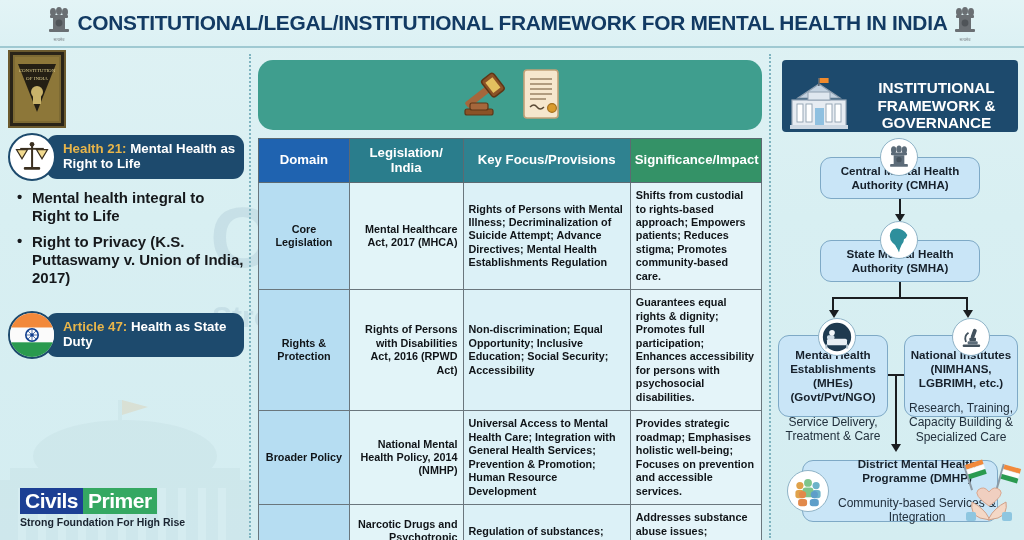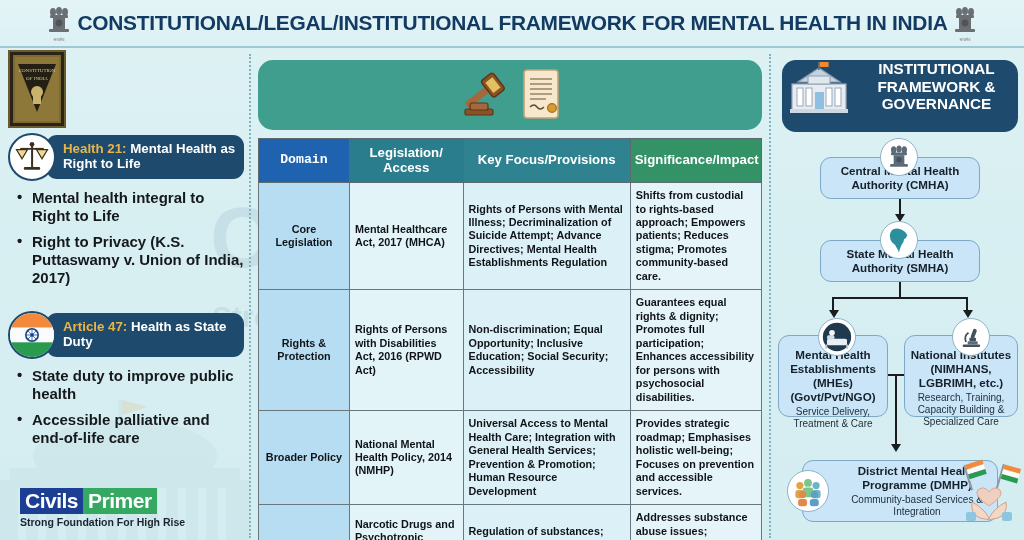--- a/index.html
+++ b/index.html
@@ -124,49 +124,49 @@
   .legal-pill .lbl { font-size: 25px; font-weight: bold; color: #fff; letter-spacing: -.2px; }
 
   table.legal {
     position: absolute; left: 2px; top: 84px; width: 504px;
     border-collapse: collapse; table-layout: fixed;
   }
   table.legal th {
     color: #fff; font-size: 13.2px; font-weight: bold; text-align: center;
     padding: 7px 4px; border: 1px solid #5c6a72; line-height: 1.1;
   }
-  th.c1 { background: #1f63b0; width: 88px; font-family: Liberation Mono, monospace; }
+  th.c1 { background: #1f63b0; width: 88px; }
   th.c2 { background: #2a7d8c; width: 110px; }
   th.c3 { background: #2f8290; width: 162px; }
   th.c4 { background: #349267; width: 127px; }
   table.legal td {
     border: 1px solid #6a767d; font-size: 10.8px; font-weight: bold;
     color: #101418; line-height: 1.25; padding: 6px 5px; vertical-align: middle;
   }
   td.d1 { background: #b6ddf2; text-align: center; font-size: 12px; }
-  td.d2 { background: #e2f4f8; text-align: left; font-size: 11.4px; }
+  td.d2 { background: #e2f4f8; text-align: right; font-size: 11.4px; }
   td.d3 { background: #dcf1f7; text-align: left; }
   td.d4 { background: #e4f4f9; text-align: left; }
 
   
   .col-right { position: absolute; left: 774px; top: 54px; width: 250px; height: 486px; z-index: 4; }
   .inst-pill {
     position: absolute; left: 8px; top: 6px; width: 236px; height: 72px;
-    background: #1d4a6d; border-radius: 14px;
-    display: flex; align-items: flex-start; gap: 5px; padding-left: 6px;
+    background: #1d4a6d; border-radius: 4px;
+    display: flex; align-items: flex-end; gap: 5px; padding-left: 6px;
   }
   .inst-pill .lbl { flex: 1; font-size: 15.3px; font-weight: bold; color: #fff; text-align: center; line-height: 1.15; }
 
   .node {
     position: absolute; background: #c9e5f7; border: 1.6px solid #7ea9c6;
     border-radius: 11px; text-align: center;
     display: flex; flex-direction: column; align-items: center; justify-content: center;
   }
   .node .n-title { font-size: 11.6px; font-weight: bold; color: #16202b; line-height: 1.2; }
-  .node .n-sub { font-size: 10px; color: #22303d; line-height: 1.2; margin-top: 2px; }
+  .node .n-sub { font-size: 12px; color: #22303d; line-height: 1.2; margin-top: 11px; }
   .badge {
     position: absolute; width: 38px; height: 38px; border-radius: 50%;
     background: #fff; border: 1.6px solid #8fb3c7; overflow: hidden;
     display: flex; align-items: center; justify-content: center; z-index: 6;
   }
   .conn { position: absolute; background: #1a1d20; z-index: 3; }
   .arrowhead {
     position: absolute; width: 0; height: 0; z-index: 3;
     border-left: 5px solid transparent; border-right: 5px solid transparent;
     border-top: 8px solid #1a1d20;
@@ -287,24 +287,20 @@
                 <line x1="16" y1="22" x2="28" y2="22"></line>
               <line x1="17.8" y1="17.8" x2="26.2" y2="26.2"></line>
                 <line x1="26.2" y1="17.8" x2="17.8" y2="26.2"></line>
             </g>
           </svg>
         </div>
         <div class="art-pill">
           <span><span class="art-num">Article 47:</span><span> Health as State Duty</span></span>
         </div>
       </div>
-      <ul class="bullets">
-        <li>State duty to improve public health</li>
-        <li>Accessible palliative and end-of-life care</li>
-      </ul>
     </div>
 
     <div class="cp-logo">
       <div class="cp-row">
         <div class="cp-a">Civils</div>
         <div class="cp-b">Primer</div>
       </div>
       <div class="cp-tag">Strong Foundation For High Rise</div>
     </div>
   </div>
@@ -331,21 +327,21 @@
         </g>
         <path d="M13 41 q4 -4 7 0 q3 4 7 0" stroke="#5a4a36" stroke-width="1.4" fill="none"></path>
         <circle cx="35" cy="42" r="4.4" fill="#d99b2e" stroke="#a5701c" stroke-width="1.2"></circle>
       </svg>
     </div>
 
     <table class="legal">
       <thead>
         <tr>
           <th class="c1">Domain</th>
-          <th class="c2"><span>Legislation/</span><br><span>Access</span></th>
+          <th class="c2"><span>Legislation/</span><br><span>India</span></th>
           <th class="c3">Key Focus/Provisions</th>
           <th class="c4">Significance/Impact</th>
         </tr>
       </thead>
       <tbody>
         <tr>
           <td class="d1">Core Legislation</td>
           <td class="d2">Mental Healthcare Act, 2017 (MHCA)</td>
           <td class="d3">Rights of Persons with Mental Illness; Decriminalization of Suicide Attempt; Advance Directives; Mental Health Establishments Regulation</td>
           <td class="d4">Shifts from custodial to rights-based approach; Empowers patients; Reduces stigma; Promotes community-based care.</td>

